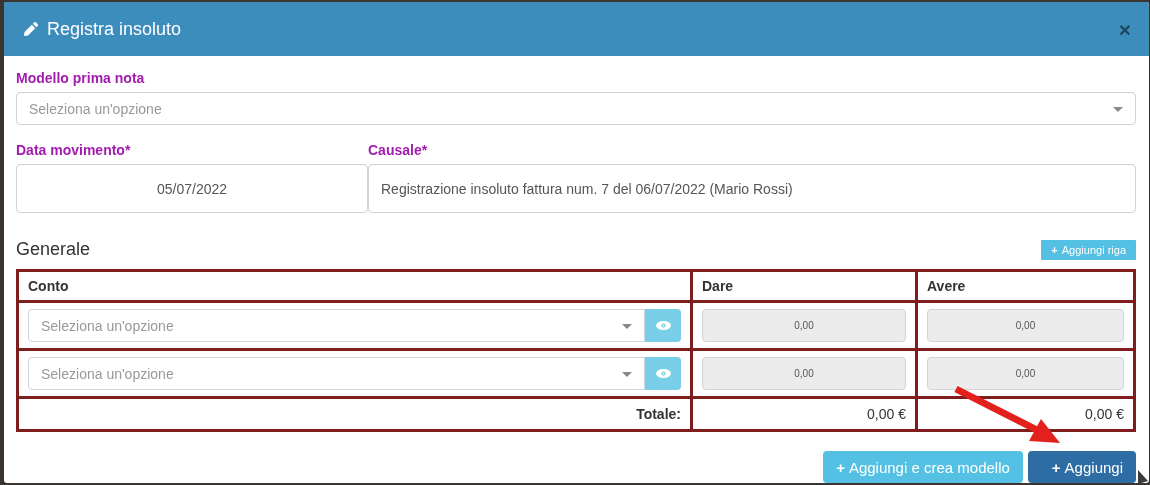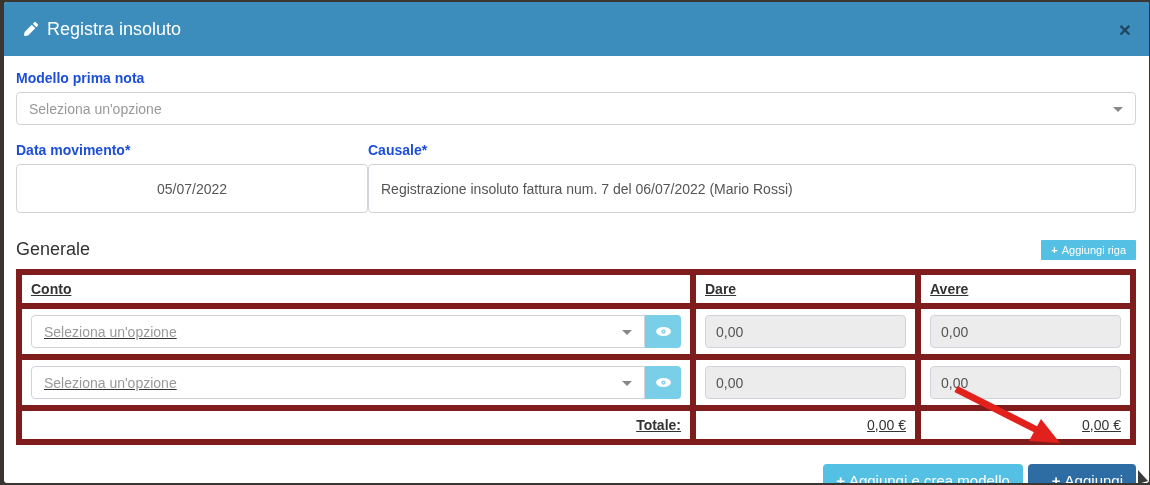--- a/index.html
+++ b/index.html
@@ -22,21 +22,21 @@
     display:flex; align-items:center; padding:0 18px 0 20px; color:#fff;
   }
   .modal-title{font-size:18px; font-weight:400; display:flex; align-items:center; gap:9px;}
   .pencil-icon svg{width:14px; height:14px; fill:#fff; display:block;}
   .close-btn{
     margin-left:auto; background:none; border:none; cursor:pointer;
     font-size:21px; font-weight:700; color:rgba(0,0,0,.5); line-height:1;
   }
   .modal-body{flex:1; padding:14px 13px 14px 12px; position:relative;}
 
-  .field-label{font-size:14px; font-weight:700; color:#1d4ed8; margin-bottom:6px;}
+  .field-label{font-size:14px; font-weight:700; color:#a21caf; margin-bottom:6px;}
   .select-control{
     position:relative; height:33px; border:1px solid #d0d4da; border-radius:4px;
     background:#fff; display:flex; align-items:center; padding:0 28px 0 12px;
     cursor:pointer; width:100%;
   }
   .select-placeholder{font-size:14px; color:#999; white-space:nowrap; overflow:hidden;}
   .caret-icon{
     position:absolute; right:12px; top:50%; margin-top:-2px;
     width:0; height:0; border-left:5px solid transparent; border-right:5px solid transparent;
     border-top:5px solid #888;
@@ -56,34 +56,34 @@
   .btn .plus{font-weight:700; margin-right:4px;}
   .btn-add-row{
     margin-left:auto; background:var(--info-button); font-size:11px;
     padding:4px 10px; border-radius:1px;
   }
 
   table.ledger{
     width:100%; border-collapse:collapse; margin-top:9px; table-layout:fixed;
     font-size:14px; color:#333;
   }
-  .ledger th,.ledger td{border:6px solid #7f1d1d; padding:6px 9px; text-align:left;text-decoration:underline;}
+  .ledger th,.ledger td{border:3px solid #7f1d1d; padding:6px 9px; text-align:left;}
   .ledger th{font-weight:700; height:31px;}
   .col-conto{width:674px;} .col-dare{width:225px;} .col-avere{width:auto;}
   .ledger td.cell{height:45px; vertical-align:middle;}
   .conto-group{display:flex; width:100%;}
   .conto-group .select-control{flex:1; border-radius:4px 0 0 4px;}
   .eye-btn{
     flex:0 0 36px; height:33px; background:var(--eye-button); border:none; cursor:pointer;
     border-radius:0 4px 4px 0; display:flex; align-items:center; justify-content:center;
   }
   .eye-btn svg{width:17px; height:13px; display:block;}
   .money-input{
     width:100%; height:33px; background:#ececec; border:1px solid #d0d4da; border-radius:4px;
-    font-family:inherit; font-size:14px; color:#555; text-align:left; padding:0 10px;
+    font-family:inherit; font-size:10px; color:#555; text-align:center; padding:0 10px;
   }
   .total-row td{height:33px; font-size:14px;}
   .total-label{text-align:right !important; font-weight:700;}
   .total-amount{text-align:right !important;}
 
   .footer-actions{
     display:flex; justify-content:flex-end; gap:5px; margin-top:19px;
   }
   .btn-lg{font-size:15px; padding:7px 13px; border-radius:4px; height:32px;}
   .btn-add-create{background:var(--info-button);}

